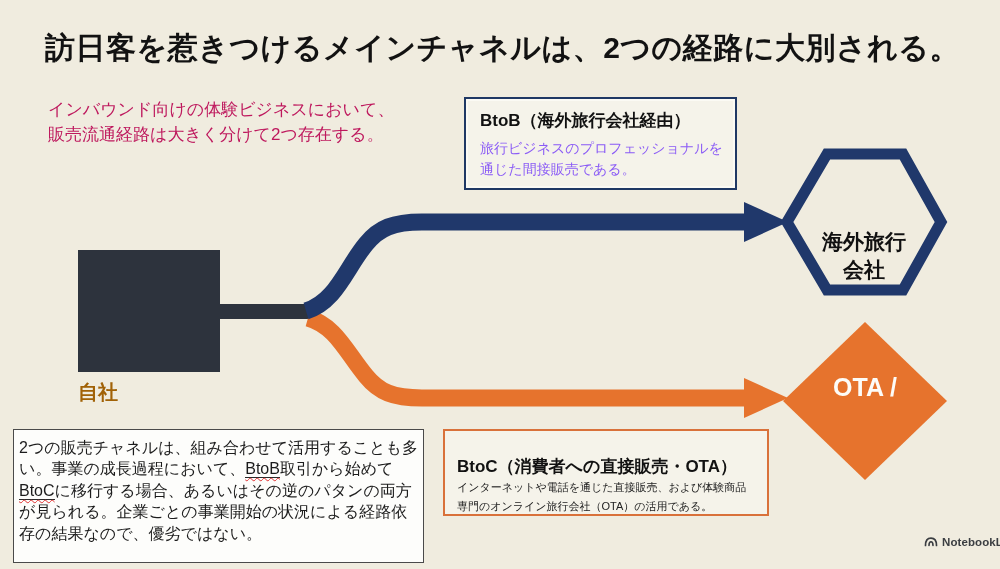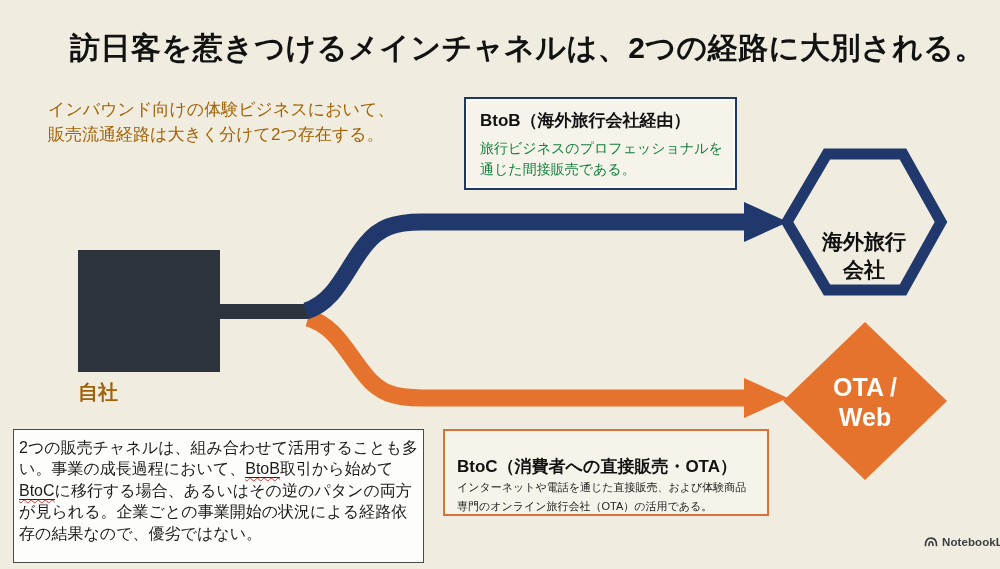--- a/index.html
+++ b/index.html
@@ -17,29 +17,28 @@
   .title {
     position: absolute;
     left: 45px; top: 28px;
     width: 930px;
     font-size: 30px;
     font-weight: 800;
     color: #121212;
     letter-spacing: 0.5px;
     line-height: 1.3;
     white-space: nowrap;
-    margin-left: 25px;
   }
 
   .subtitle {
     position: absolute;
     left: 48px; top: 97px;
     width: 400px;
     font-size: 17px;
-    color: #a16207;
+    color: #be185d;
     line-height: 25px;
   }
 
   
   .flow-svg {
     position: absolute;
     left: 0; top: 0;
     width: 1000px; height: 569px;
     pointer-events: none;
   }
@@ -66,21 +65,21 @@
     padding: 10px 10px 8px 14px;
   }
   .btob-box .heading {
     font-size: 17px;
     font-weight: 800;
     color: #111;
   }
   .btob-box .body {
     margin-top: 6px;
     font-size: 14px;
-    color: #15803d;
+    color: #8b5cf6;
     line-height: 21px;
   }
 
   
   .btoc-box {
     position: absolute;
     left: 443px; top: 429px;
     width: 326px; height: 87px;
     background: #f5f3ea;
     border: 2.5px solid #d9713a;
@@ -200,21 +199,20 @@
     <div class="body">インターネットや電話を通じた直接販売、および体験商品専門のオンライン旅行会社（OTA）の活用である。</div>
   </div>
 
   <div class="hex-label">
     <div>海外旅行</div>
     <div>会社</div>
   </div>
 
   <div class="diamond-label">
     <div>OTA /</div>
-    <div>Web</div>
   </div>
 
   <div class="note-box">
     <span>2つの販売チャネルは、組み合わせて活用することも多い。事業の成長過程において、</span><span class="misspelled">BtoB</span><span>取引から始めて</span><span class="misspelled">BtoC</span><span>に移行する場合、あるいはその逆のパタンの両方が見られる。企業ごとの事業開始の状況による経路依存の結果なので、優劣ではない。</span>
   </div>
 
   <div class="brand">
     <svg width="14" height="13" viewBox="0 0 14 13" xmlns="http://www.w3.org/2000/svg">
       <path d="M1.5 10.5 Q1.5 3.2 7 3.2 Q12.5 3.2 12.5 10.5" fill="none" stroke="#3b3e42" stroke-width="1.7" stroke-linecap="round"></path>
       <path d="M5 10.5 Q5 6.8 7 6.8 Q9 6.8 9 10.5" fill="none" stroke="#3b3e42" stroke-width="1.6" stroke-linecap="round"></path>

